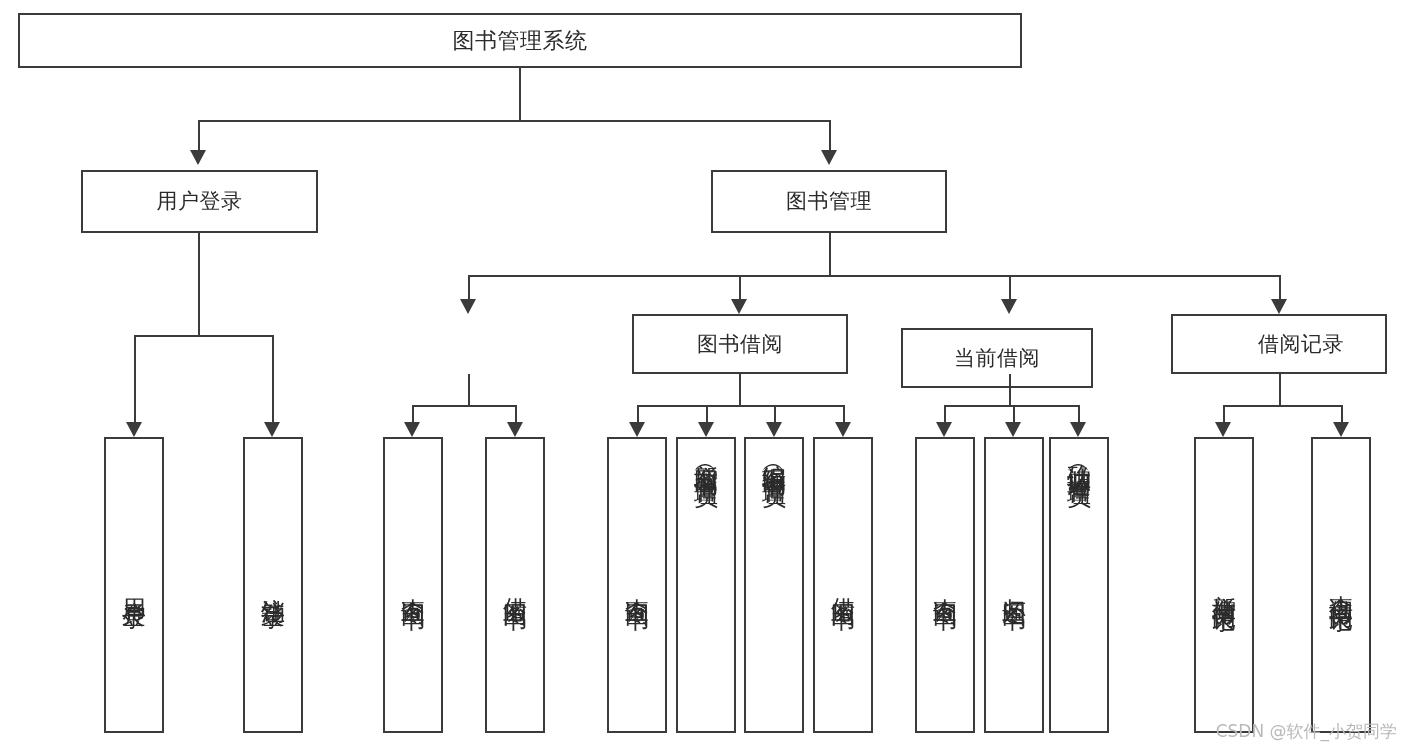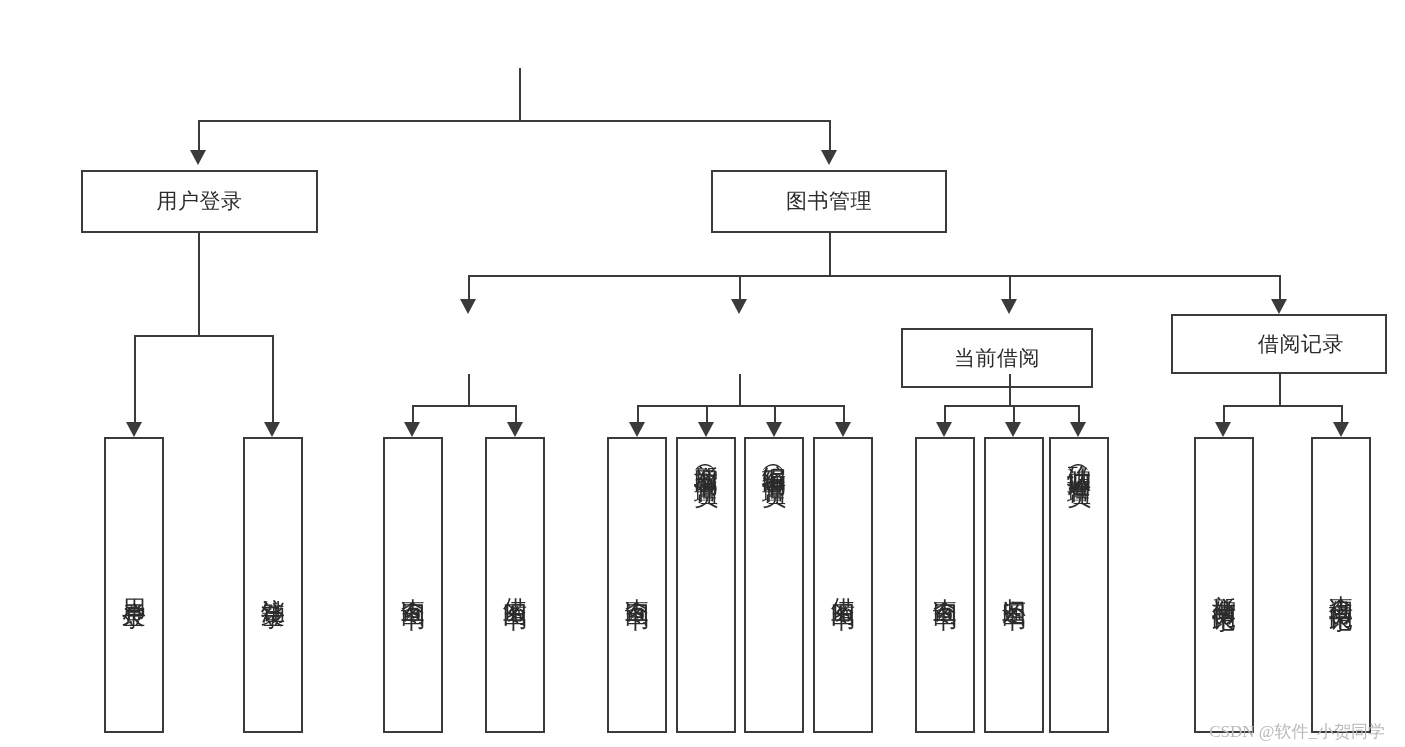--- a/index.html
+++ b/index.html
@@ -23,28 +23,31 @@
                white-space:nowrap;margin:0 auto;}
   .v-node.mid{align-items:center;padding-top:0;}
 
   
   .hline{position:absolute;height:0;border-top:2.5px solid #3b3b3b;}
   .vline{position:absolute;width:0;border-left:2.5px solid #3b3b3b;}
   .arrow{position:absolute;width:0;height:0;
          border-left:8px solid transparent;border-right:8px solid transparent;
          border-top:15px solid #3b3b3b;}
 
-  #watermark{position:absolute;right:20px;bottom:4px;font-size:17px;
-             color:#b9b9b9;white-space:nowrap;pointer-events:none;font-family:Liberation Serif, serif;}
+  #watermark{position:absolute;right:8px;bottom:4px;font-size:17px;
+             color:#b9b9b9;white-space:nowrap;pointer-events:none;}
 </style>
 </head>
 <body>
 
 <div id="diagram">
 
+  <div class="node h-node" id="n-root" style="left:18px;top:13px;width:1004px;height:55px;">
+    <span class="lbl">图书管理系统</span>
+  </div>
 
   <div class="vline" style="left:519px;top:68px;height:52px;"></div>
   <div class="hline" style="left:198px;top:120px;width:632px;"></div>
   <div class="vline" style="left:198px;top:120px;height:30px;"></div>
   <div class="arrow" style="left:190px;top:150px;"></div>
   <div class="vline" style="left:829px;top:120px;height:30px;"></div>
   <div class="arrow" style="left:821px;top:150px;"></div>
 
   <div class="node h-node" id="n-user-login" style="left:81px;top:170px;width:237px;height:63px;">
     <span class="lbl">用户登录</span>
@@ -65,20 +68,23 @@
   <div class="hline" style="left:468px;top:275px;width:811px;"></div>
   <div class="vline" style="left:468px;top:275px;height:24px;"></div>
   <div class="arrow" style="left:460px;top:299px;"></div>
   <div class="vline" style="left:739px;top:275px;height:24px;"></div>
   <div class="arrow" style="left:731px;top:299px;"></div>
   <div class="vline" style="left:1009px;top:275px;height:24px;"></div>
   <div class="arrow" style="left:1001px;top:299px;"></div>
   <div class="vline" style="left:1279px;top:275px;height:24px;"></div>
   <div class="arrow" style="left:1271px;top:299px;"></div>
 
+  <div class="node h-node" id="n-book-borrow" style="left:632px;top:314px;width:216px;height:60px;">
+    <span class="lbl">图书借阅</span>
+  </div>
   <div class="node h-node" id="n-current-borrow" style="left:901px;top:328px;width:192px;height:60px;">
     <span class="lbl">当前借阅</span>
   </div>
   <div class="node h-node" id="n-borrow-record" style="left:1171px;top:314px;width:216px;height:60px;padding-left:44px;">
     <span class="lbl">借阅记录</span>
   </div>
 
   <div class="vline" style="left:468px;top:374px;height:31px;"></div>
   <div class="hline" style="left:412px;top:405px;width:103px;"></div>
   <div class="vline" style="left:412px;top:405px;height:17px;"></div>

